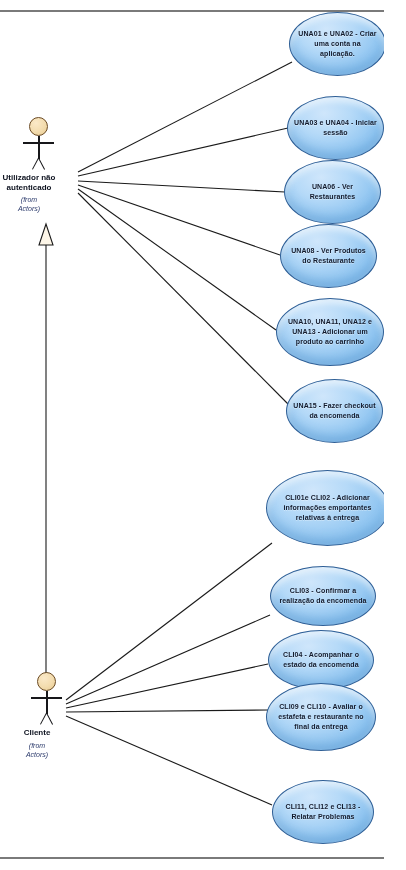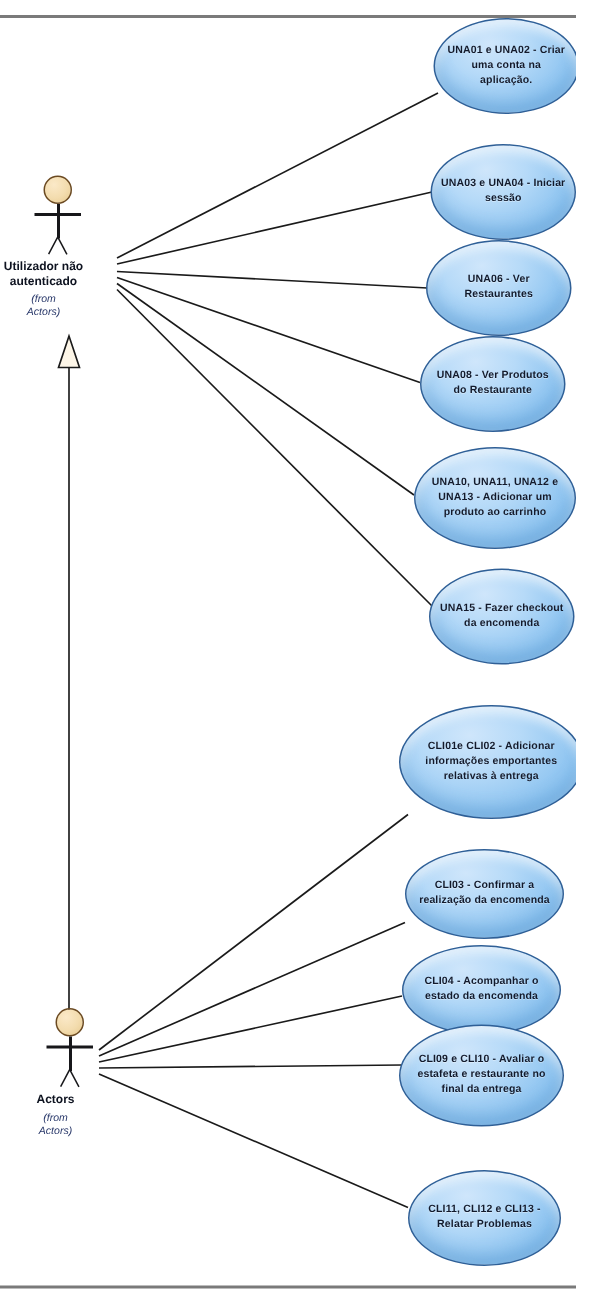--- a/index.html
+++ b/index.html
@@ -168,21 +168,21 @@
       <div>Actors)</div>
     </div>
   </div>
 
   <div class="actor" style="left:37px; top:672px;">
     <div class="actor-head"></div>
     <div class="actor-body"></div>
     <div class="actor-arms"></div>
     <div class="actor-leg left"></div>
     <div class="actor-leg right"></div>
-    <div class="actor-name">Actors</div>
+    <div class="actor-name">Cliente</div>
     <div class="actor-from" style="top:69px;">
       <div>(from</div>
       <div>Actors)</div>
     </div>
   </div>
 
   <div class="usecase" style="left:289px; top:12px; width:97px; height:64px;">
     <span class="uc-label">UNA01 e UNA02 - Criar uma conta na aplicação.</span>
   </div>
 

